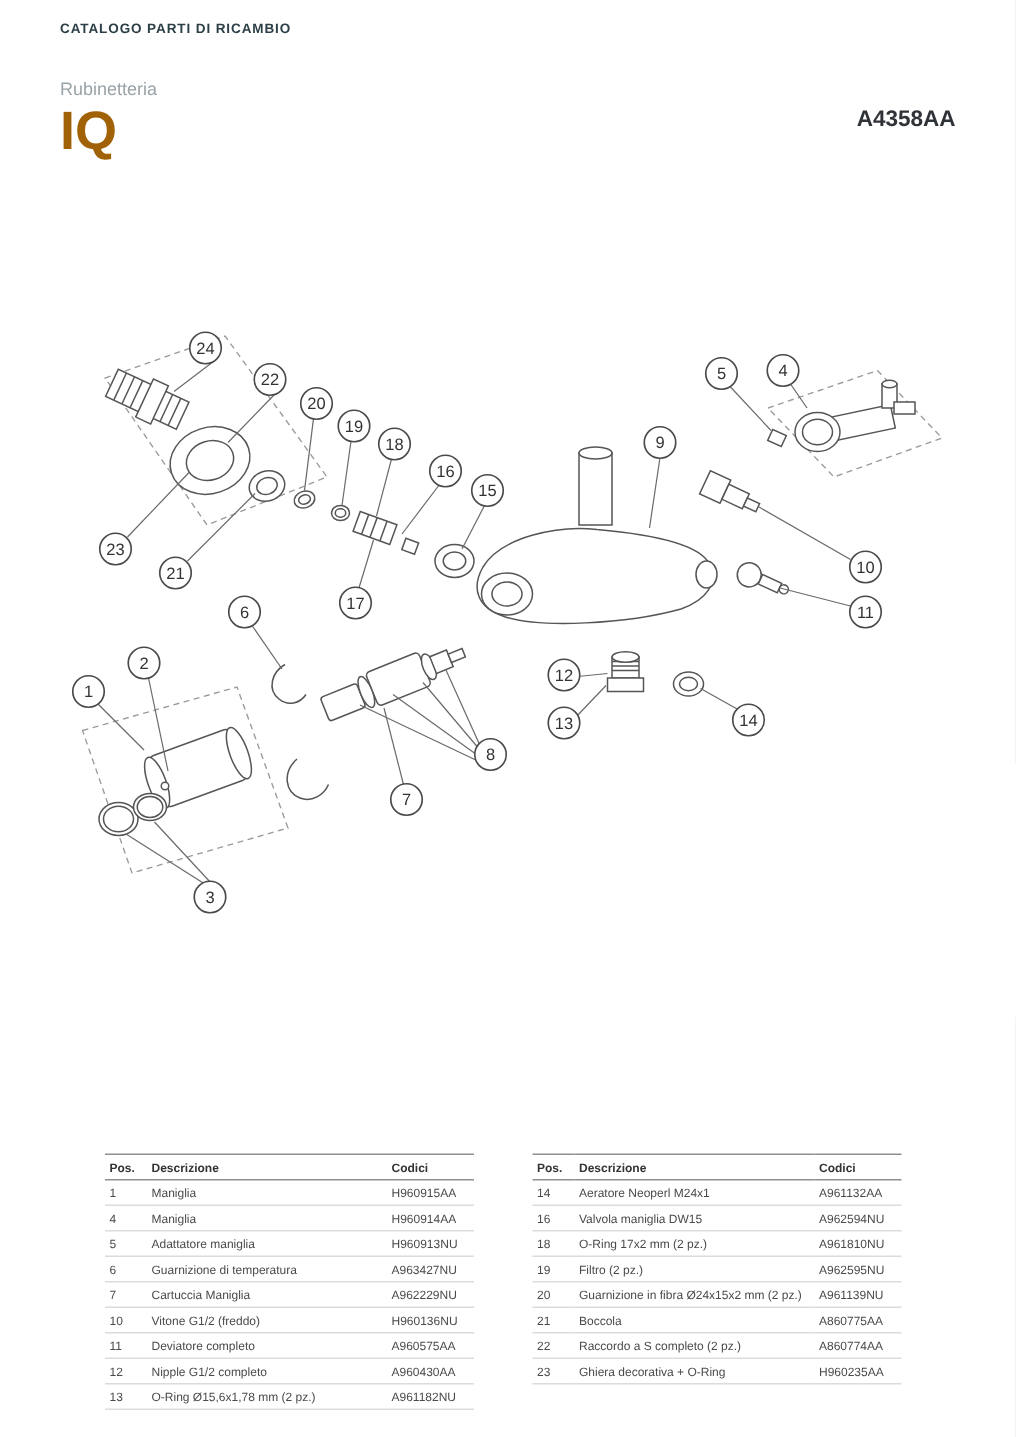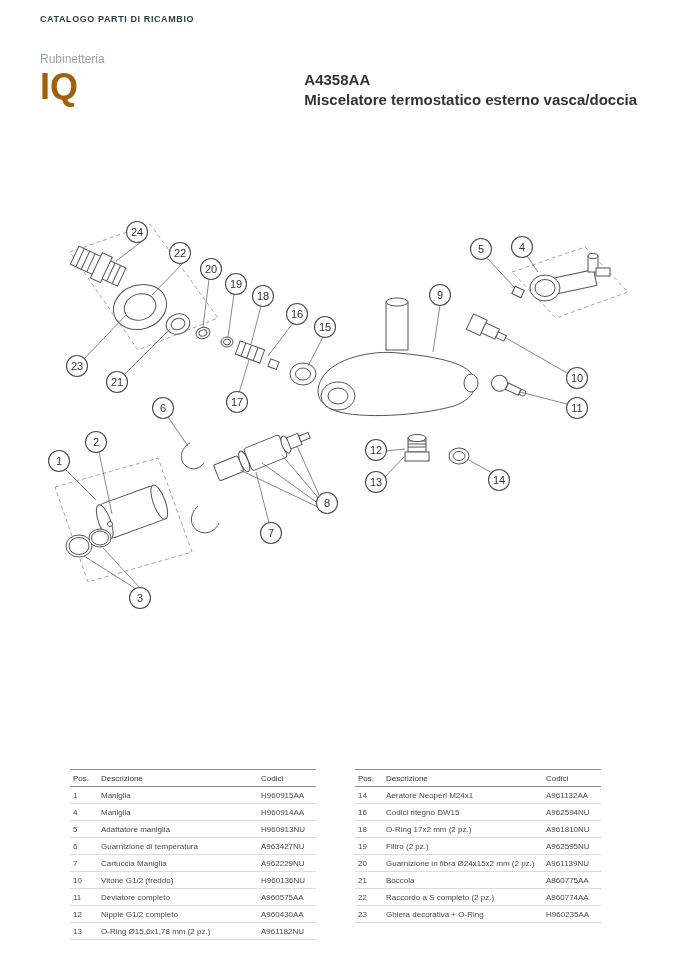--- a/index.html
+++ b/index.html
@@ -27,21 +27,21 @@
   .callout-circle { fill:#ffffff; stroke:#4a4a4a; stroke-width:1.1; }
   .callout-text { font-family:"Liberation Sans", sans-serif; font-size:11px; fill:#333; text-anchor:middle; }
 
   table.parts {
     position:absolute; top:769px; border-collapse:collapse;
     font-size:8px; color:#4a4a4a; table-layout:fixed; width:246px;
   }
   table.parts.left  { left:70px; }
   table.parts.right { left:355px; }
   table.parts th {
-    text-align:left; font-weight:normal; color:#333;
+    text-align:left; font-weight:bold; color:#333;
     border-top:1px solid #8f8f8f; border-bottom:1px solid #8f8f8f;
     padding:3.5px 3px;
   }
   table.parts td { border-bottom:1px solid #dcdcdc; padding:3.5px 3px; white-space:nowrap; overflow:hidden; }
   col.c-pos  { width:28px; }
   col.c-desc { width:160px; }
   col.c-code { width:58px; }
 
   .page-number { position:absolute; top:924px; left:0; width:100%; text-align:center; font-size:8.5px; color:#555; }
 </style>
@@ -51,21 +51,20 @@
 <div class="page">
 
   <div class="eyebrow">CATALOGO PARTI DI RICAMBIO</div>
 
   <div class="header-left">
     <div class="series-label">Rubinetteria</div>
     <div class="series-code">IQ</div>
   </div>
   <div class="header-right">
     <div class="product-code">A4358AA</div>
-    <div class="product-title">Miscelatore termostatico esterno vasca/doccia</div>
   </div>
 
   <svg class="diagram" width="677" height="958" viewBox="0 0 677 958" xmlns="http://www.w3.org/2000/svg">
 
     <polygon class="dashedbox" points="70,252 150,224 218,318 138,350"></polygon>
     <polygon class="dashedbox" points="512,272 585,247 628,292 556,318"></polygon>
     <polygon class="dashedbox" points="55,487 158,458 192,552 88,582"></polygon>
 
     <g transform="rotate(25 100 267)">
       <rect class="partf" x="72" y="257" width="52" height="20"></rect>
@@ -379,21 +378,21 @@
       </tr>
     </thead>
     <tbody id="tbody-right">
         <tr>
           <td>14</td>
           <td>Aeratore Neoperl M24x1</td>
           <td>A961132AA</td>
         </tr>
         <tr>
           <td>16</td>
-          <td>Codici ritegno DW15</td>
+          <td>Valvola maniglia DW15</td>
           <td>A962594NU</td>
         </tr>
         <tr>
           <td>18</td>
           <td>O-Ring 17x2 mm (2 pz.)</td>
           <td>A961810NU</td>
         </tr>
         <tr>
           <td>19</td>
           <td>Filtro (2 pz.)</td>

